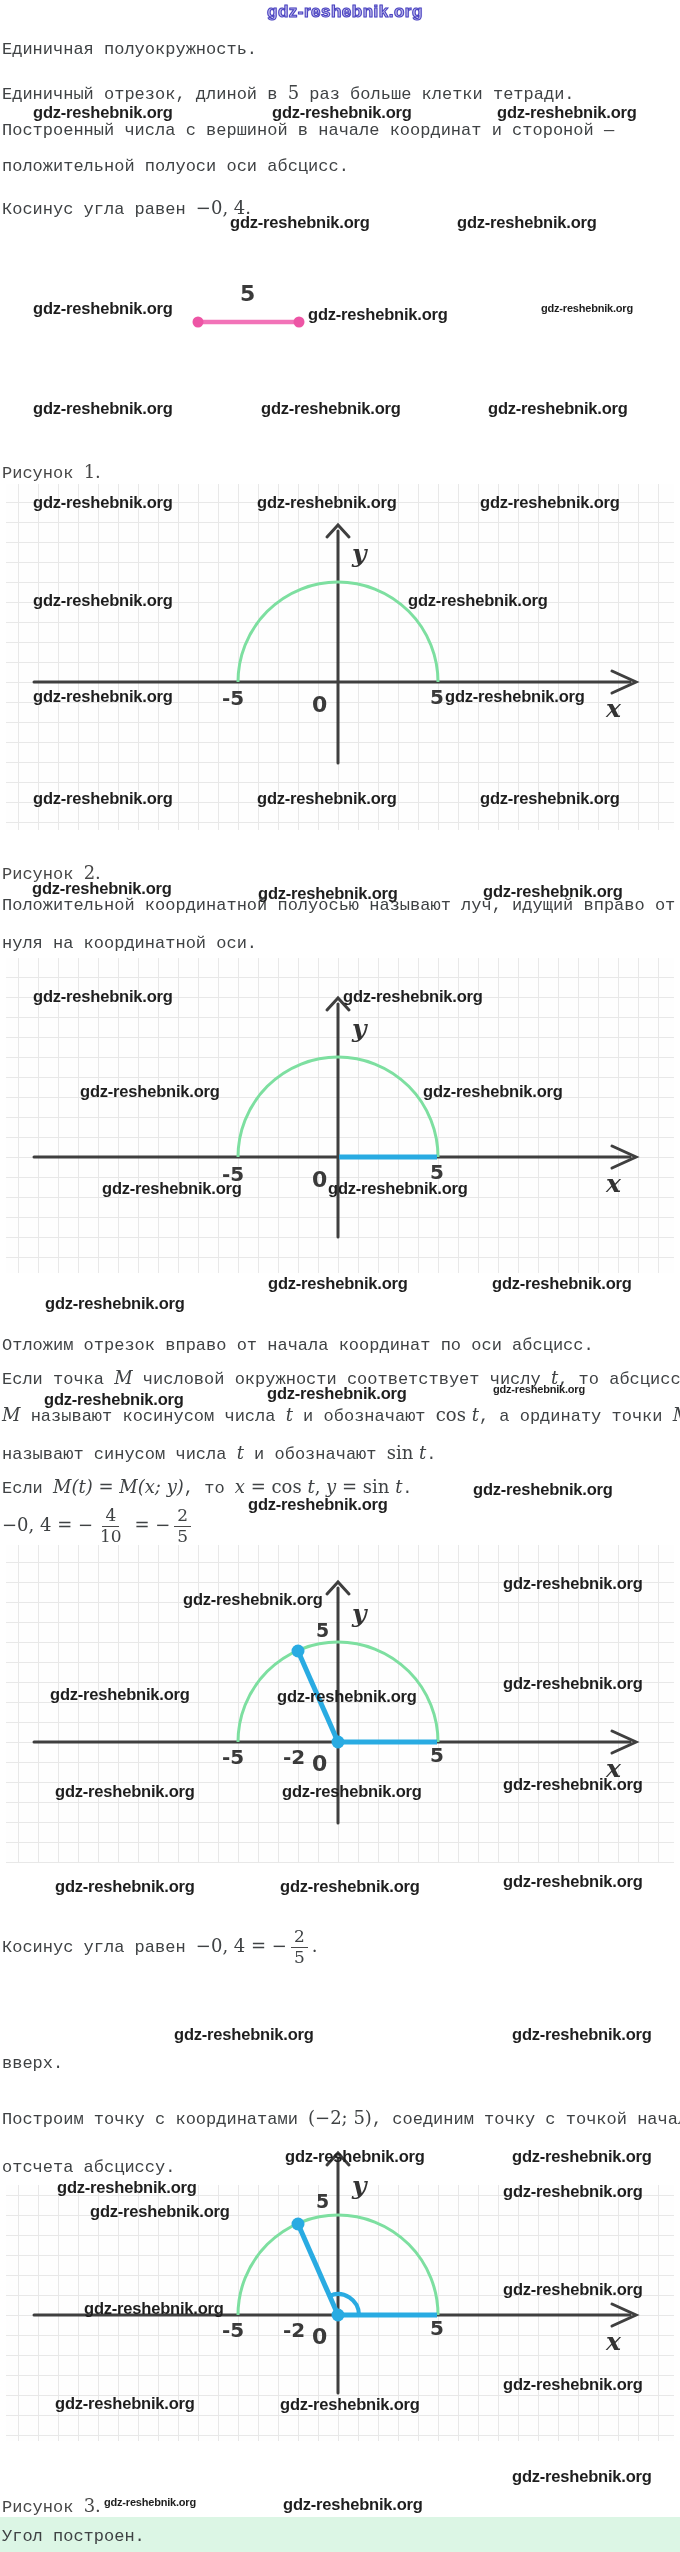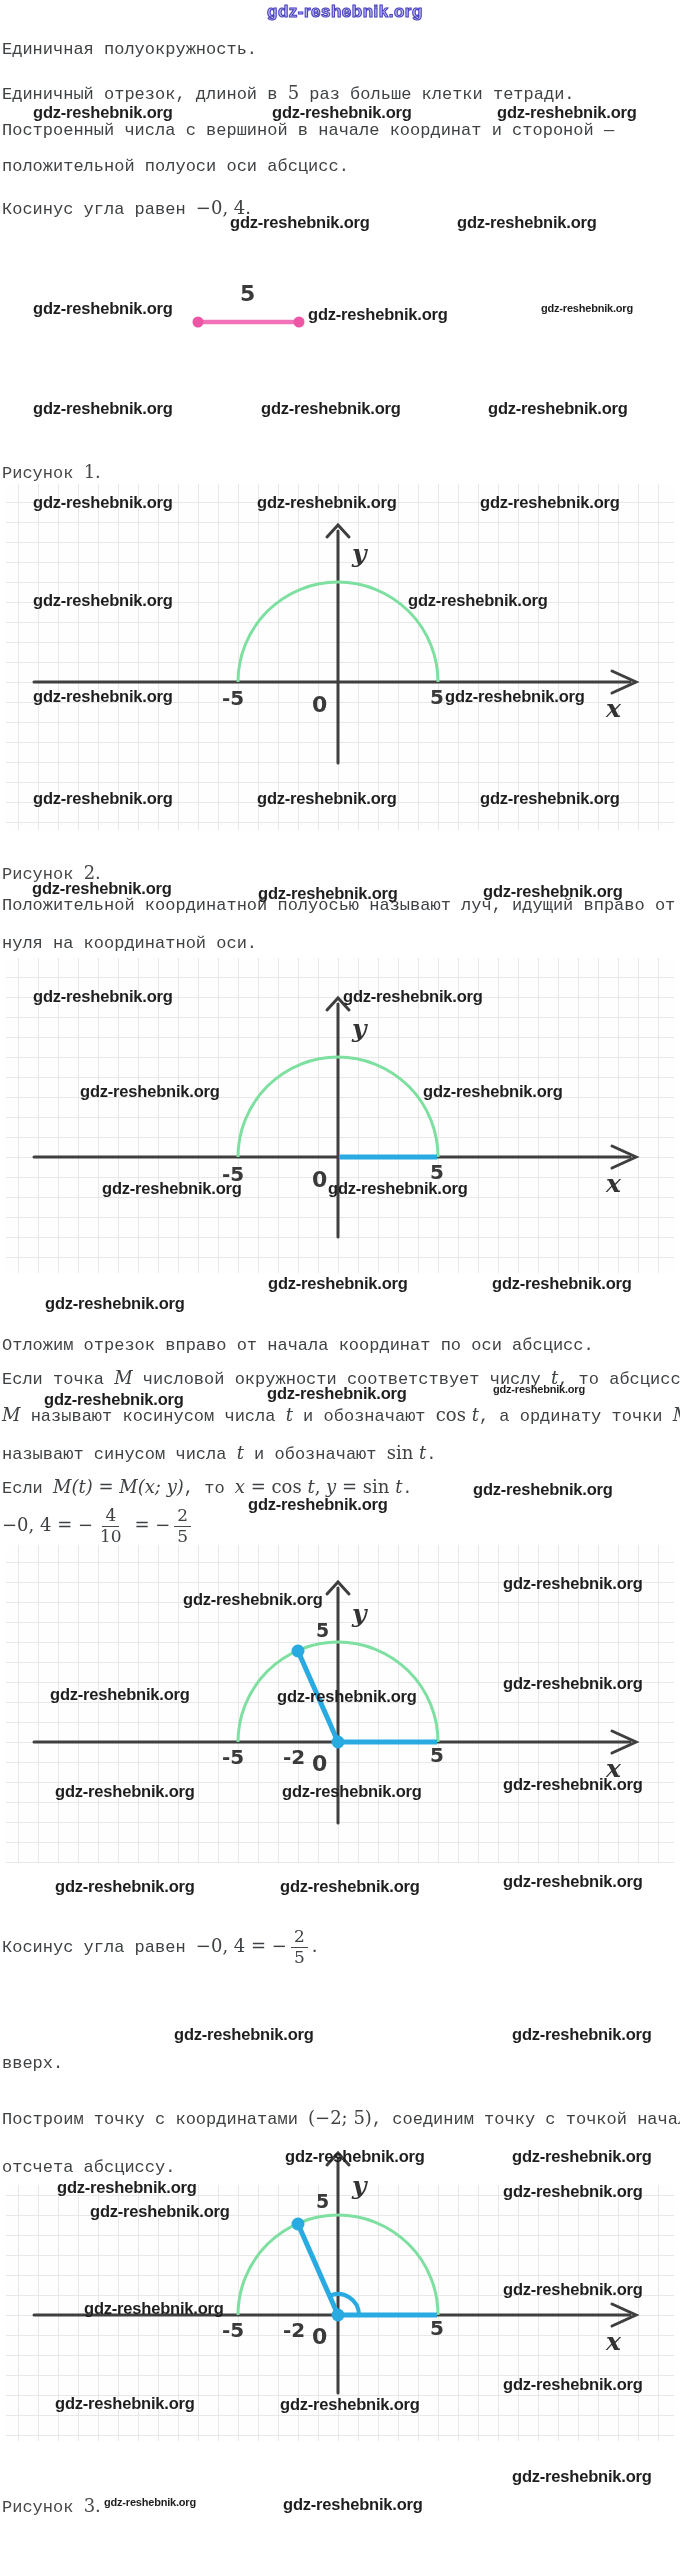--- a/index.html
+++ b/index.html
@@ -152,20 +152,23 @@
   <div class="axnum" style="left:430px;top:1745px">5</div>
 
   <div class="axvar" style="left:352px;top:2173px">y</div>
   <div class="axvar" style="left:606px;top:2329px">x</div>
   <div class="axnum ytick" style="left:316px;top:2192px">5</div>
   <div class="axnum" style="left:222px;top:2320px">-5</div>
   <div class="axnum" style="left:283px;top:2320px">-2</div>
   <div class="axnum" style="left:312px;top:2326px;font-size:22px">0</div>
   <div class="axnum" style="left:430px;top:2318px">5</div>
 
+  <div id="band">
+    <div class="tl"><span class="t">Угол построен.</span></div>
+  </div>
 
   <div id="wm-layer">
       <span class="wm" style="left: 33px; top: 104px; font-size: 16.5px;">gdz-reshebnik.org</span>
       <span class="wm" style="left: 272px; top: 104px; font-size: 16.5px;">gdz-reshebnik.org</span>
       <span class="wm" style="left: 497px; top: 104px; font-size: 16.5px;">gdz-reshebnik.org</span>
       <span class="wm" style="left: 230px; top: 214px; font-size: 16.5px;">gdz-reshebnik.org</span>
       <span class="wm" style="left: 457px; top: 214px; font-size: 16.5px;">gdz-reshebnik.org</span>
       <span class="wm" style="left: 33px; top: 300px; font-size: 16.5px;">gdz-reshebnik.org</span>
       <span class="wm" style="left: 308px; top: 306px; font-size: 16.5px;">gdz-reshebnik.org</span>
       <span class="wm" style="left: 541px; top: 303px; font-size: 11px;">gdz-reshebnik.org</span>

